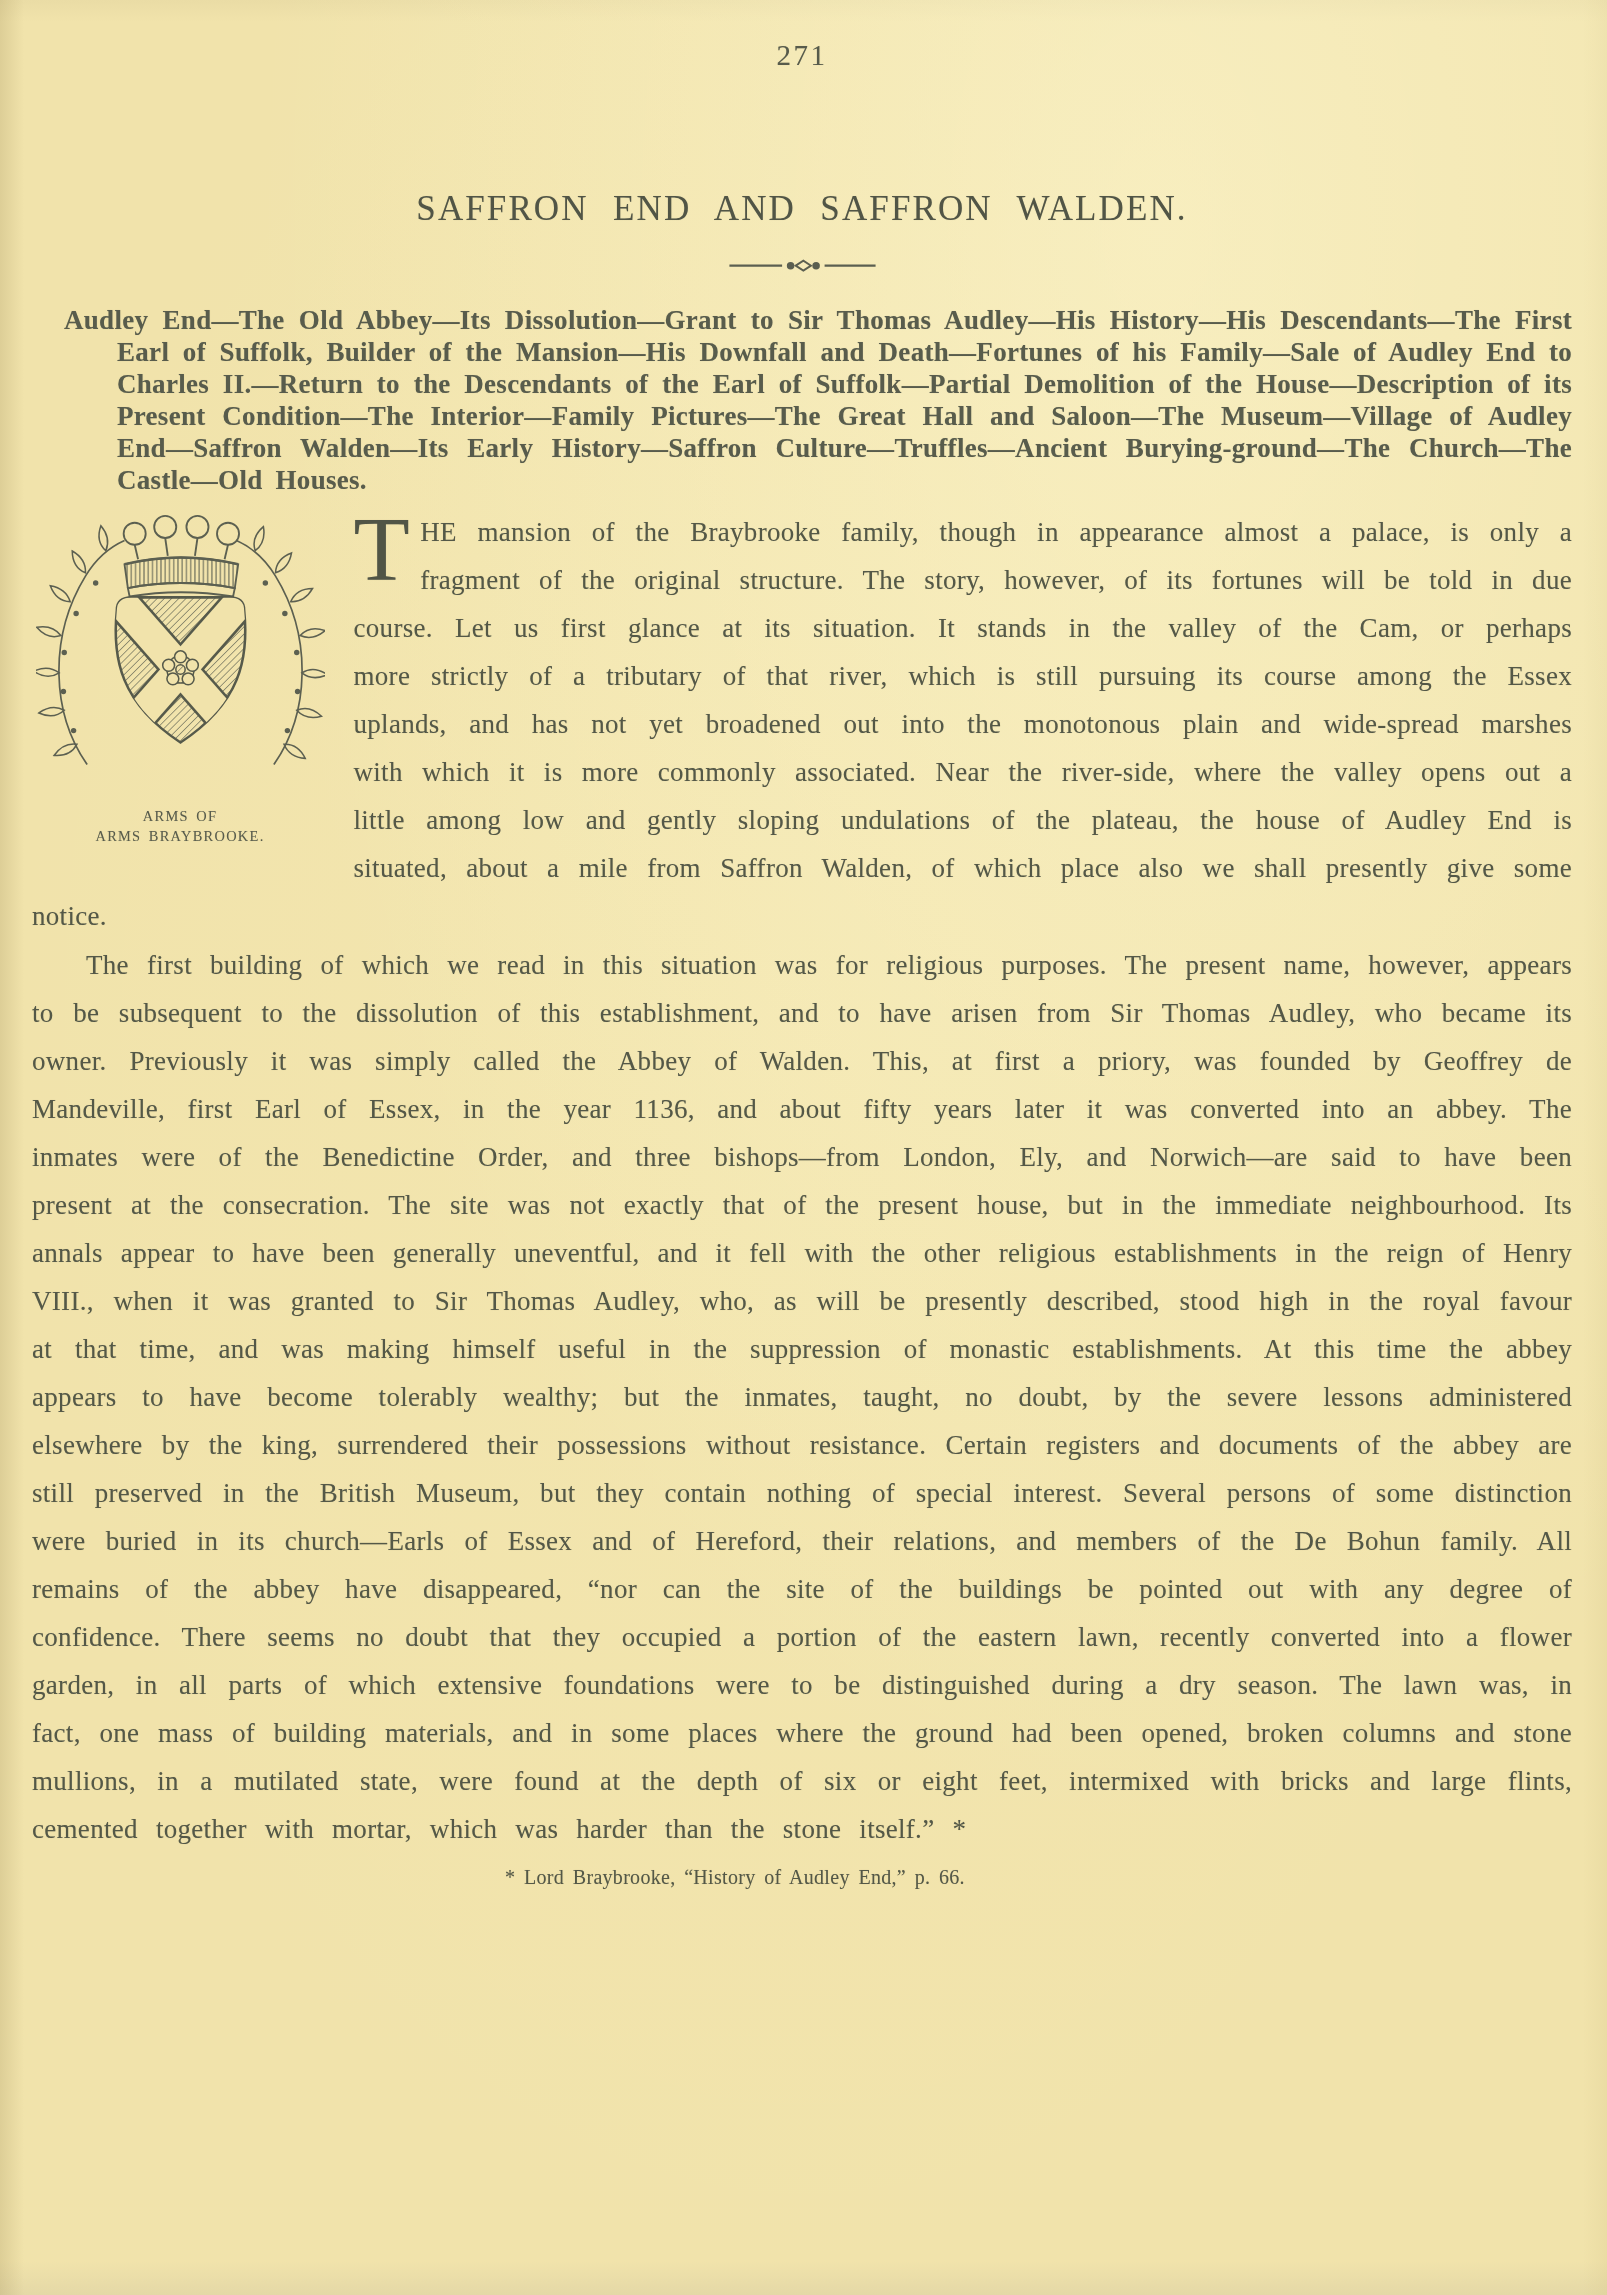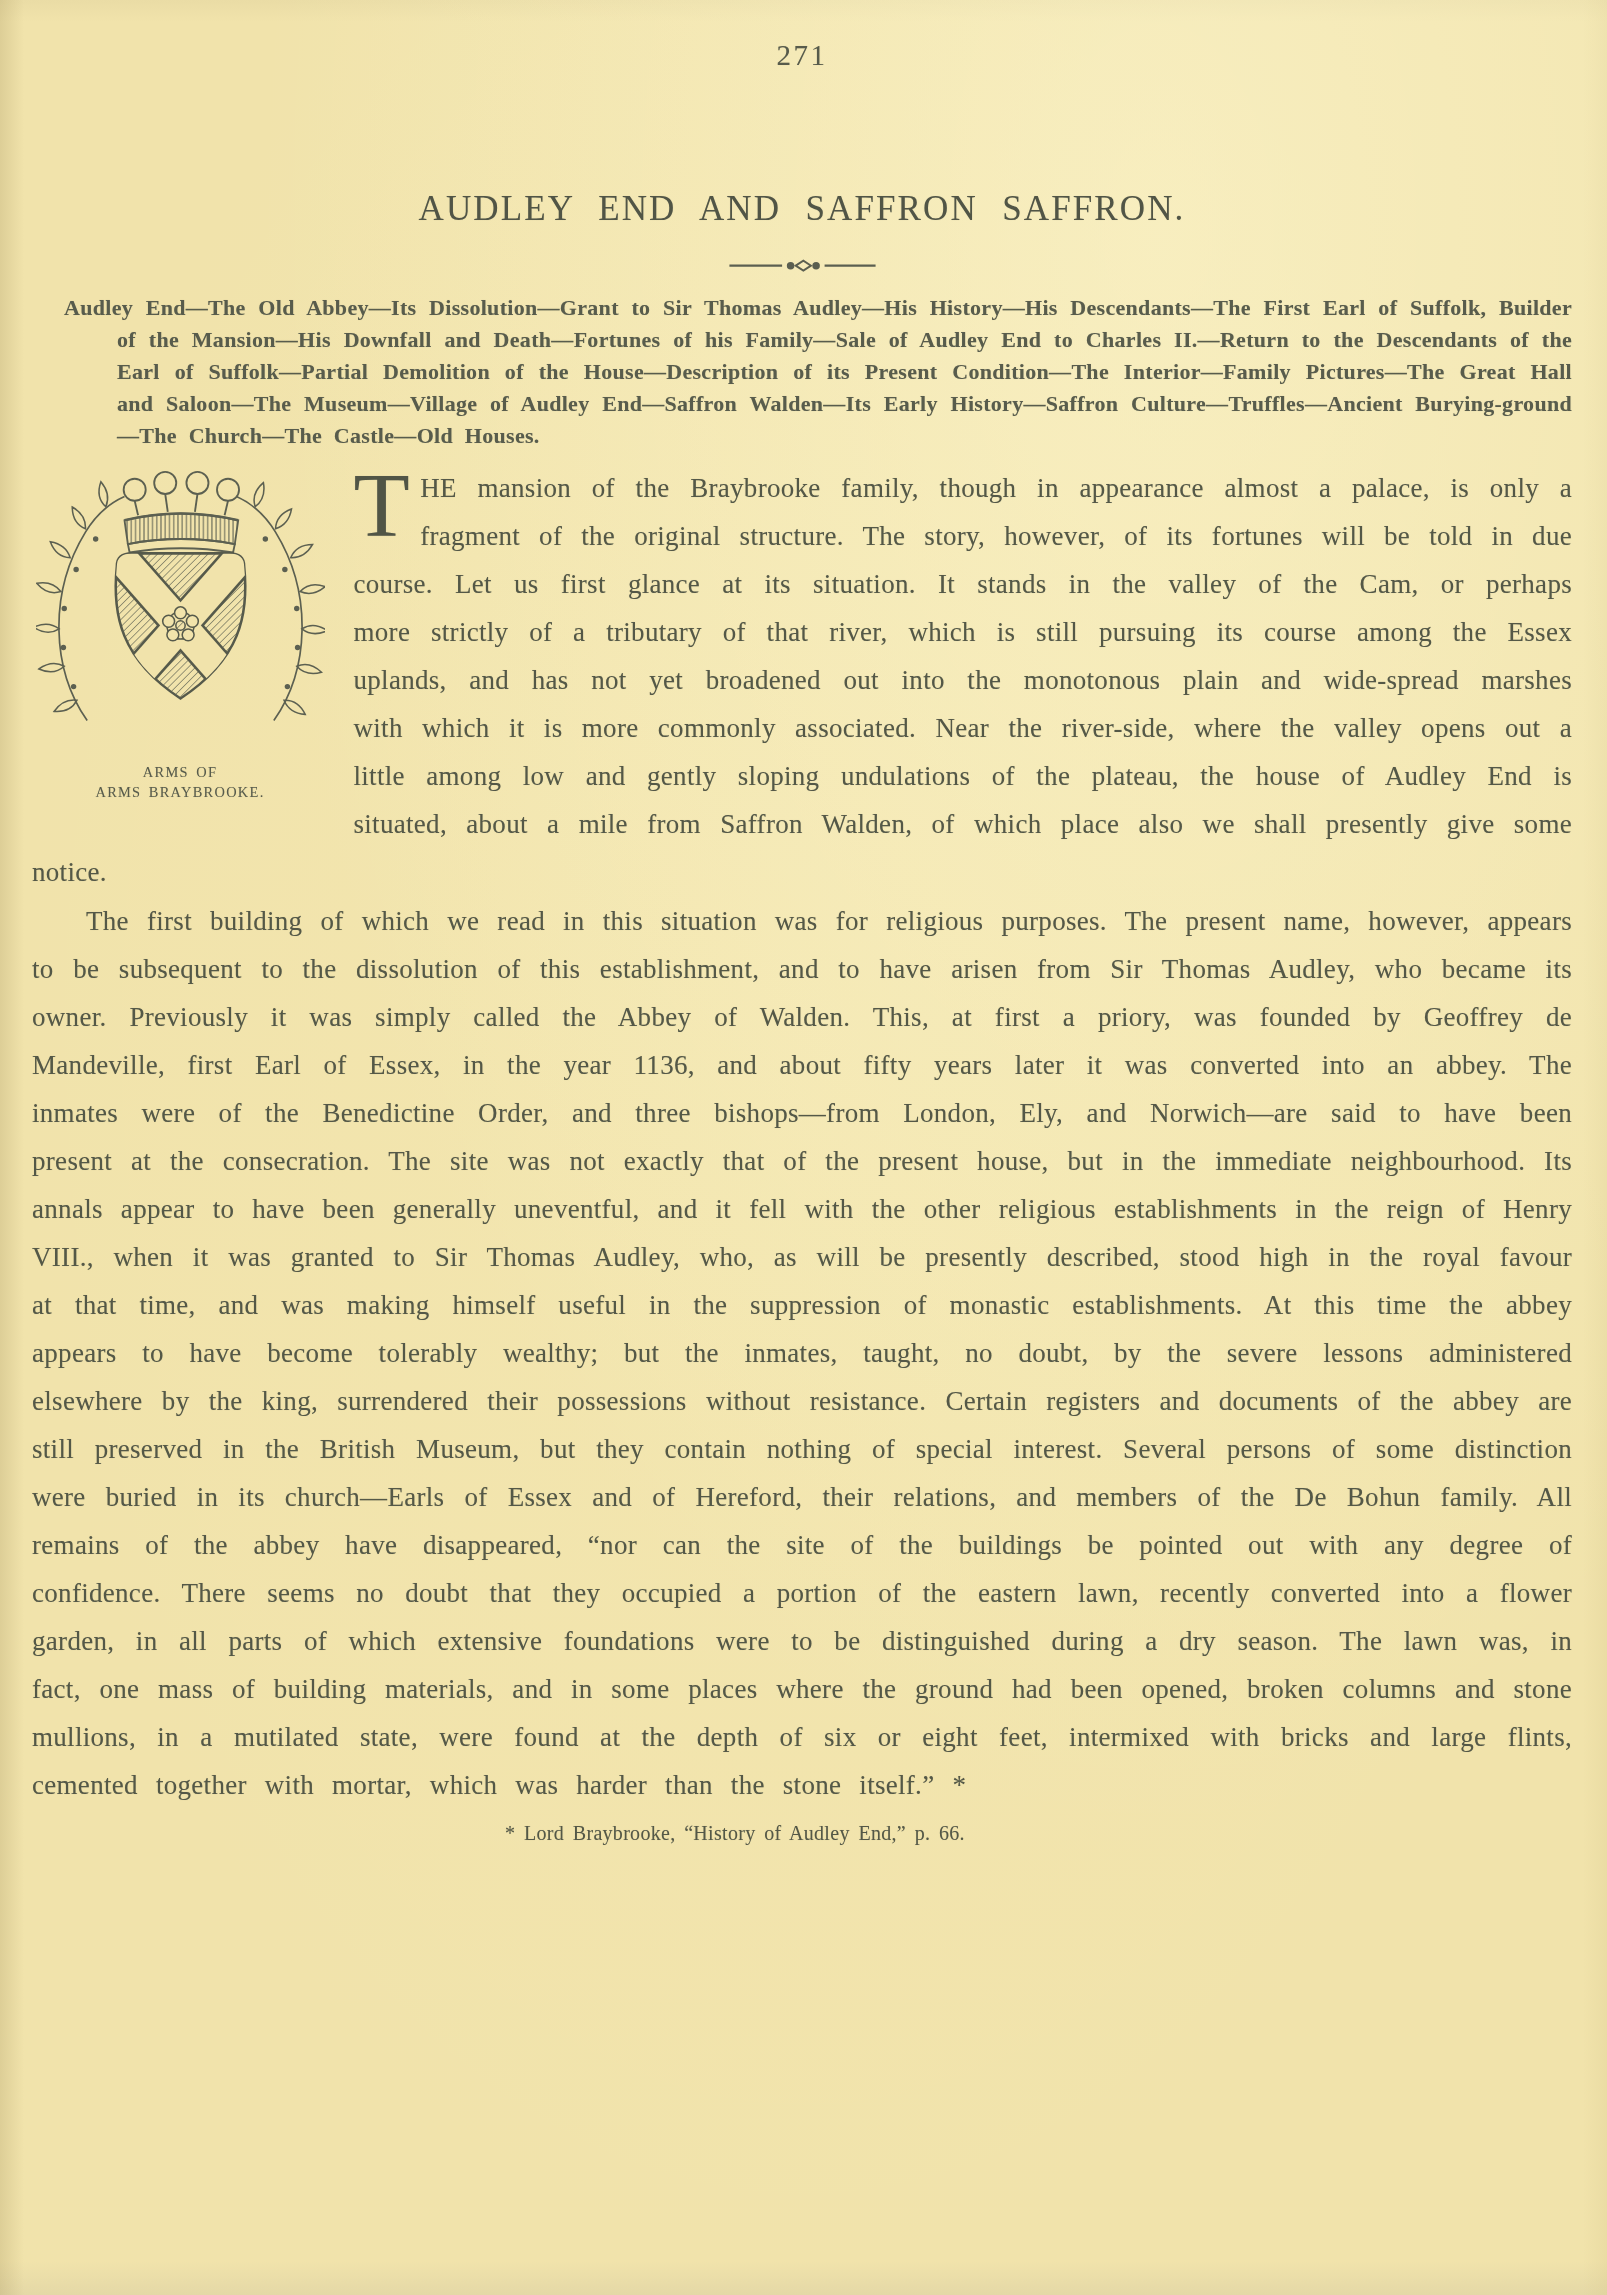--- a/index.html
+++ b/index.html
@@ -37,22 +37,22 @@
     letter-spacing:2.1px;
     word-spacing:13.6px;
     color:#515546;
   }
   .divider{
     margin-top:29px;
     text-align:center;
     height:15.3px;
   }
   .summary{
-    margin-top:19px;
-    font-size:22px;
+    margin-top:31px;
+    font-size:27px;
     font-weight:bold;
     line-height:32px;
     letter-spacing:0.3px;
     word-spacing:6px;
     text-align:justify;
     padding-left:85px;
     text-indent:-53px;
     color:#585c4c;
   }
   .body-block{
@@ -99,21 +99,21 @@
   .arms-svg path,.arms-svg circle,.arms-svg line,.arms-svg ellipse{vector-effect:none;}
 </style>
 </head>
 <body>
 
 <div class="page">
   <div class="inner">
 
     <div class="page-number">271</div>
 
-    <div class="chapter-title">AUDLEY END AND SAFFRON SAFFRON.</div>
+    <div class="chapter-title">SAFFRON END AND SAFFRON WALDEN.</div>
 
     <div class="divider">
       <svg width="153" height="15.3" viewBox="0 0 180 18" aria-hidden="true">
         <g stroke="#5b5f50" fill="#5b5f50">
           <line x1="4" y1="9" x2="66" y2="9" stroke-width="2.6"></line>
           <circle cx="76" cy="9" r="4.4" stroke="none"></circle>
           <path d="M82,9 L91,3.2 L100,9 L91,14.8 Z" fill="none" stroke-width="2.2"></path>
           <circle cx="106" cy="9" r="4.4" stroke="none"></circle>
           <line x1="116" y1="9" x2="176" y2="9" stroke-width="2.6"></line>
         </g>

